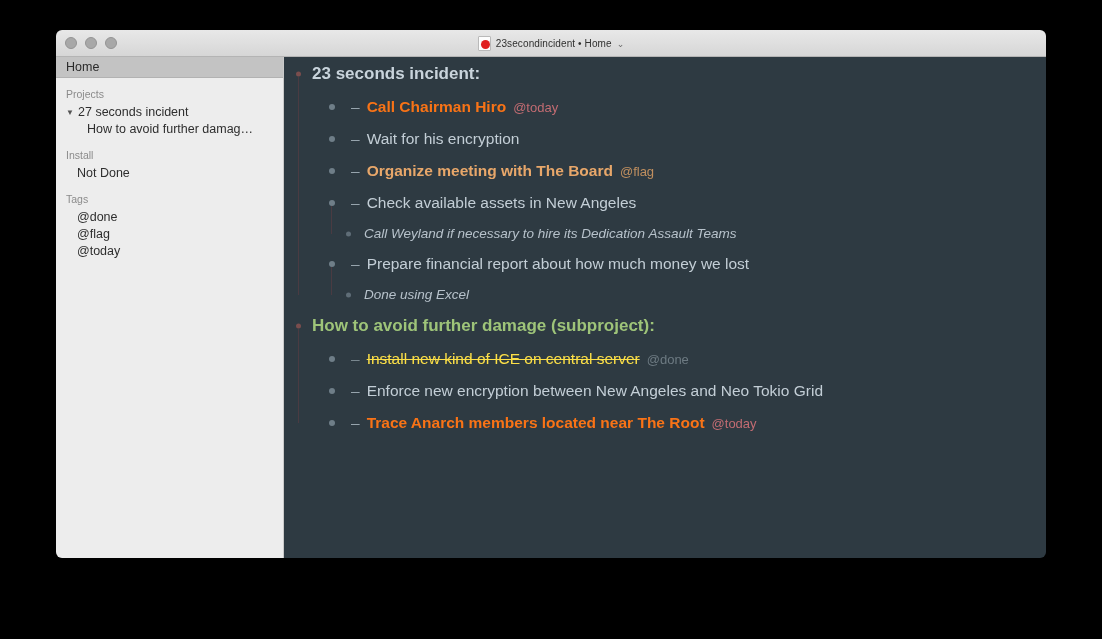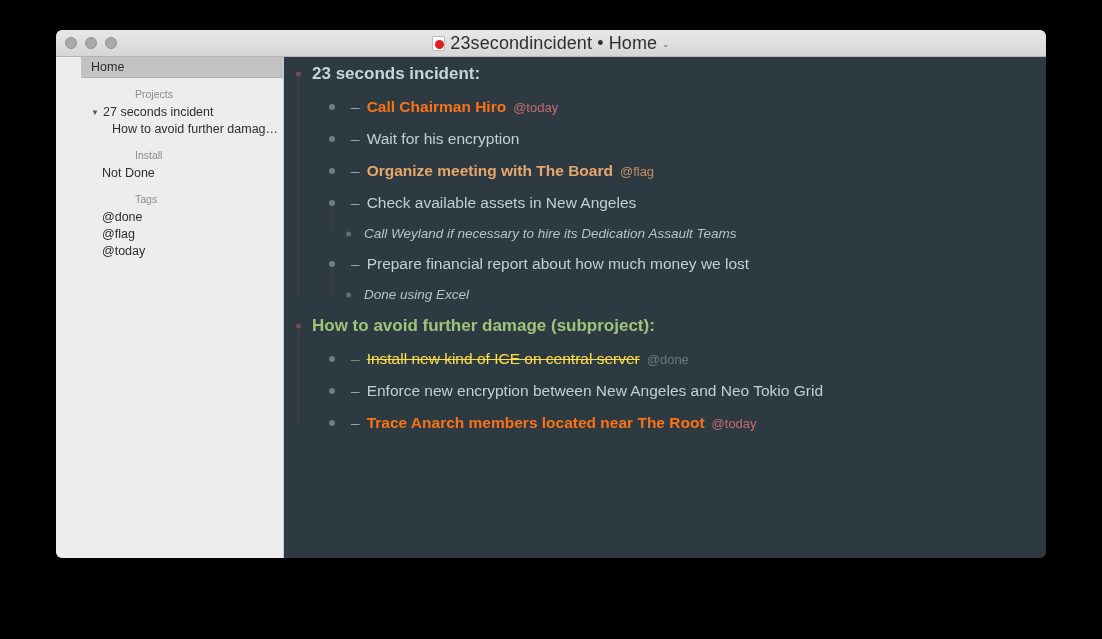--- a/index.html
+++ b/index.html
@@ -66,21 +66,21 @@
   }
   #doc-icon::after {
     content: "";
     position: absolute;
     left: 2px; top: 3px;
     width: 9px; height: 9px;
     border-radius: 50%;
     background: #e02020;
   }
   #title-text {
-    font-size: 18px;
+    font-size: 10px;
     color: #30302f;
     white-space: nowrap;
     letter-spacing: 0.1px;
   }
   #title-chevron {
     font-size: 9px;
     color: #6a6a6a;
     line-height: 1;
     margin-top: 2px;
   }
@@ -93,21 +93,20 @@
   }
 
   
   #sidebar {
     width: 228px;
     flex: 0 0 228px;
     background: #ededed;
     border-right: 1px solid #cacaca;
     display: flex;
     flex-direction: column;
-    padding-left: 25px;
   }
   #sidebar-header {
     height: 21px;
     flex: 0 0 21px;
     background: #c3c3c3;
     border-bottom: 1px solid #b2b2b2;
     display: flex;
     align-items: center;
     padding-left: 10px;
   }
@@ -117,21 +116,20 @@
   }
   #sidebar-list {
     padding-top: 8px;
     flex: 1 1 auto;
   }
   .sb-section {
     font-size: 10.5px;
     color: #8b8b8b;
     padding: 0 0 2px 10px;
     line-height: 16px;
-    margin-left: 44px;
   }
   .sb-section.spaced { margin-top: 9px; }
   .sb-item {
     font-size: 12.5px;
     color: #2e2e2e;
     line-height: 17px;
     padding-left: 10px;
     display: flex;
     align-items: center;
     white-space: nowrap;

